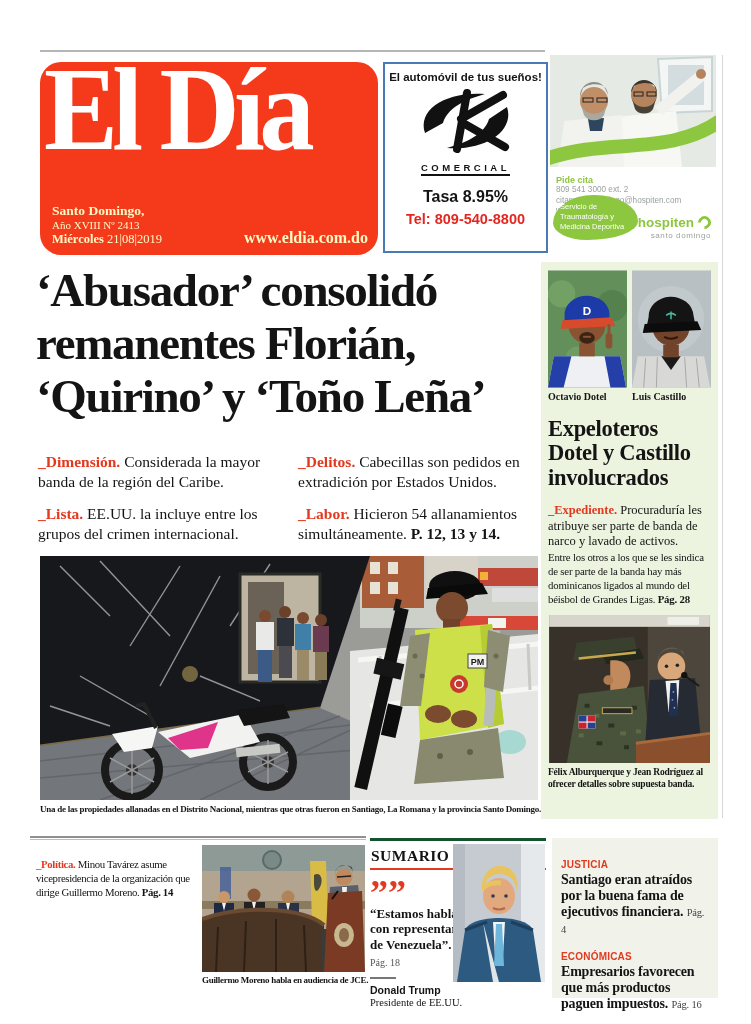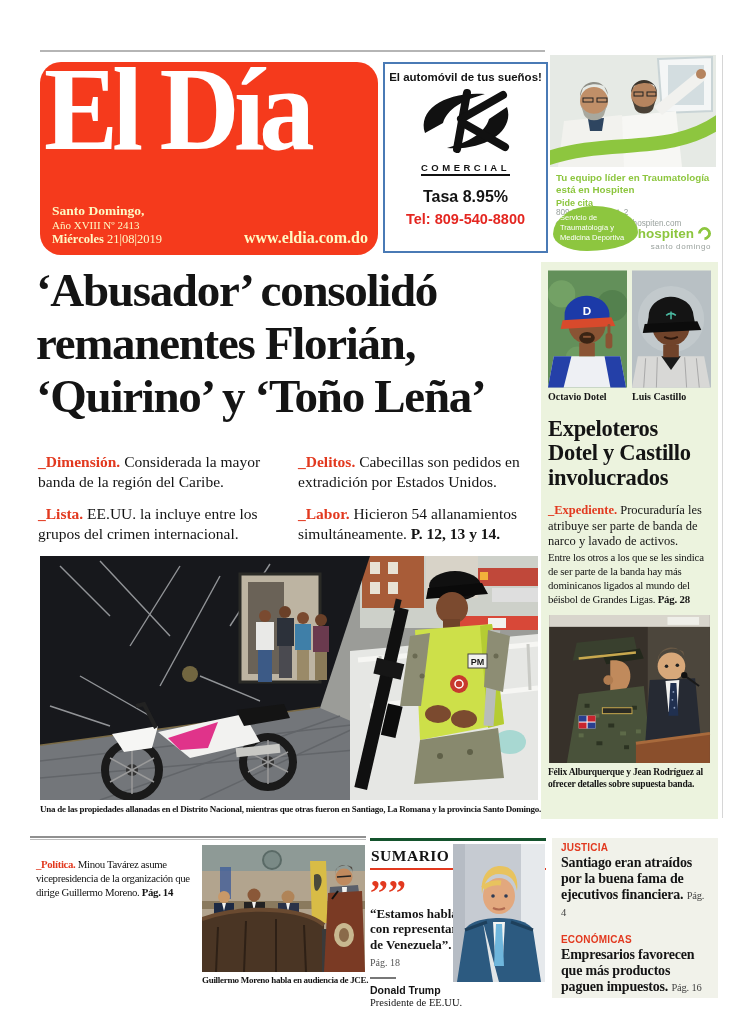--- a/index.html
+++ b/index.html
@@ -39,21 +39,21 @@
   .k-brand{font-family:var(--sans);font-weight:bold;font-size:25px;letter-spacing:.5px;line-height:1.05;}
   .k-rate{font-family:var(--sans);font-weight:bold;font-size:16px;margin-top:12px;}
   .k-tel{font-family:var(--sans);font-weight:bold;font-size:14.5px;color:#e42620;margin-top:5px;}
 
   
   .hospiten{left:550px;top:55px;width:166px;height:200px;background:#fff;}
   .h-text{padding:1px 3px 0 6px;}
   .h-head{color:var(--hosp-green);font-family:var(--sans);font-weight:bold;font-size:9.8px;line-height:1.18;}
   .h-cta{color:var(--hosp-green);font-family:var(--sans);font-weight:bold;font-size:9px;margin-top:3px;}
   .h-line{color:var(--gray-txt);font-family:var(--sans);font-size:8.2px;line-height:1.3;}
-  .h-bottom{position:absolute;left:3px;right:3px;bottom:4px;display:flex;align-items:flex-end;}
+  .h-bottom{position:absolute;left:3px;right:3px;bottom:15px;display:flex;align-items:flex-end;}
   .h-blob{width:86px;background:var(--hosp-green);border-radius:48% 52% 60% 40%/62% 58% 42% 38%;padding:7px 7px 8px;color:#fff;font-family:var(--sans);font-size:7.5px;line-height:1.35;}
   .h-logo{ text-align:right;padding-right:2px;}
   .h-logo-row{display:flex;align-items:center;gap:4px;justify-content:flex-end;}
   .h-logo-name{color:var(--hosp-green);font-family:var(--sans);font-weight:bold;font-size:13.5px;}
   .h-logo-circle{width:13px;height:13px;border:3px solid var(--hosp-green);border-radius:50%;border-bottom-color:transparent;transform:rotate(45deg);display:inline-block;}
   .h-logo-sub{color:var(--gray-txt);font-family:var(--sans);font-size:8px;letter-spacing:.6px;margin-top:1px;}
 
   
   .lead-headline{left:36px;top:264px;width:507px;font-weight:bold;font-size:47px;line-height:1.13;letter-spacing:-1.3px;}
   .bullets{left:38px;top:452px;width:502px;display:grid;grid-template-columns:1fr 1fr;column-gap:18px;font-size:15.5px;line-height:1.27;}
@@ -89,21 +89,21 @@
   .su-title{font-weight:bold;font-size:15.5px;letter-spacing:.5px;margin:6px 0 0 1px;}
   .su-redline{height:2px;background:var(--red-acc);margin-top:3px;}
   .su-quotemark{display:block;color:var(--red-acc);font-weight:bold;font-size:36px;line-height:.55;margin-top:14px;}
   .su-quote{font-weight:bold;font-size:13px;line-height:1.2;width:112px;margin-top:2px;}
   .su-page{font-size:10px;color:#555;margin-top:4px;}
   .su-minirule{width:26px;border-top:2px solid #777;margin-top:9px;}
   .su-speaker{font-family:var(--sans);font-weight:bold;font-size:10.5px;margin-top:5px;}
   .su-sp-title{font-size:10.5px;margin-top:1px;}
   .trump{position:absolute;right:1px;top:3px;width:92px;height:138px;}
 
-  .briefs{left:552px;top:838px;width:166px;height:160px;background:#f1f2ea;padding:4px 9px;}
+  .briefs{left:552px;top:838px;width:166px;height:160px;background:#f1f2ea;padding:21px 9px;}
   .br-sec{font-family:var(--sans);font-weight:bold;font-size:10px;color:var(--red-acc);letter-spacing:.2px;}
   .br-txt{font-weight:bold;font-size:14px;line-height:1.16;letter-spacing:-.2px;margin-top:2px;}
   .br-pg{font-weight:normal;font-size:10.5px;color:#444;}
   .brief+.brief{margin-top:14px;}
 </style>
 </head>
 <body>
 
 <div class="page">
 
@@ -154,21 +154,20 @@
       <polygon points="14,66 72,60 74,112 8,112" fill="#f2f2ee"></polygon>
       <polygon points="38,64 54,63 52,76 40,76" fill="#2e4560"></polygon>
       <circle cx="44" cy="46" r="14" fill="#c08f68"></circle>
       <path d="M30,42 A14,14 0 0 1 58,40 L54,31 A16,11 0 0 0 33,33 Z" fill="#8e8e86"></path>
       <path d="M31,50 A14,14 0 0 0 57,50 L54,60 A11,9 0 0 1 34,60 Z" fill="#a8a89e"></path>
       <rect x="33" y="43" width="10" height="4" fill="none" stroke="#222"></rect>
       <rect x="47" y="43" width="10" height="4" fill="none" stroke="#222"></rect>
       <path d="M-4,104 C58,82 118,102 170,66" stroke="#8dc63f" stroke-width="14" fill="none"></path>
     </svg>
     <div class="h-text">
-      <div class="h-head">Tu equipo líder en Traumatología está en Hospiten</div>
       <div class="h-cta">Pide cita</div>
       <div class="h-line">809 541 3000 ext. 2</div>
       <div class="h-line">citassantodomingo@hospiten.com</div>
       <div class="h-line">www.hospiten.com</div>
     </div>
     <div class="h-bottom">
       <div class="h-blob">Servicio de Traumatología y Medicina Deportiva</div>
       <div class="h-logo">
         <div class="h-logo-row">
           <span class="h-logo-name">hospiten</span>

